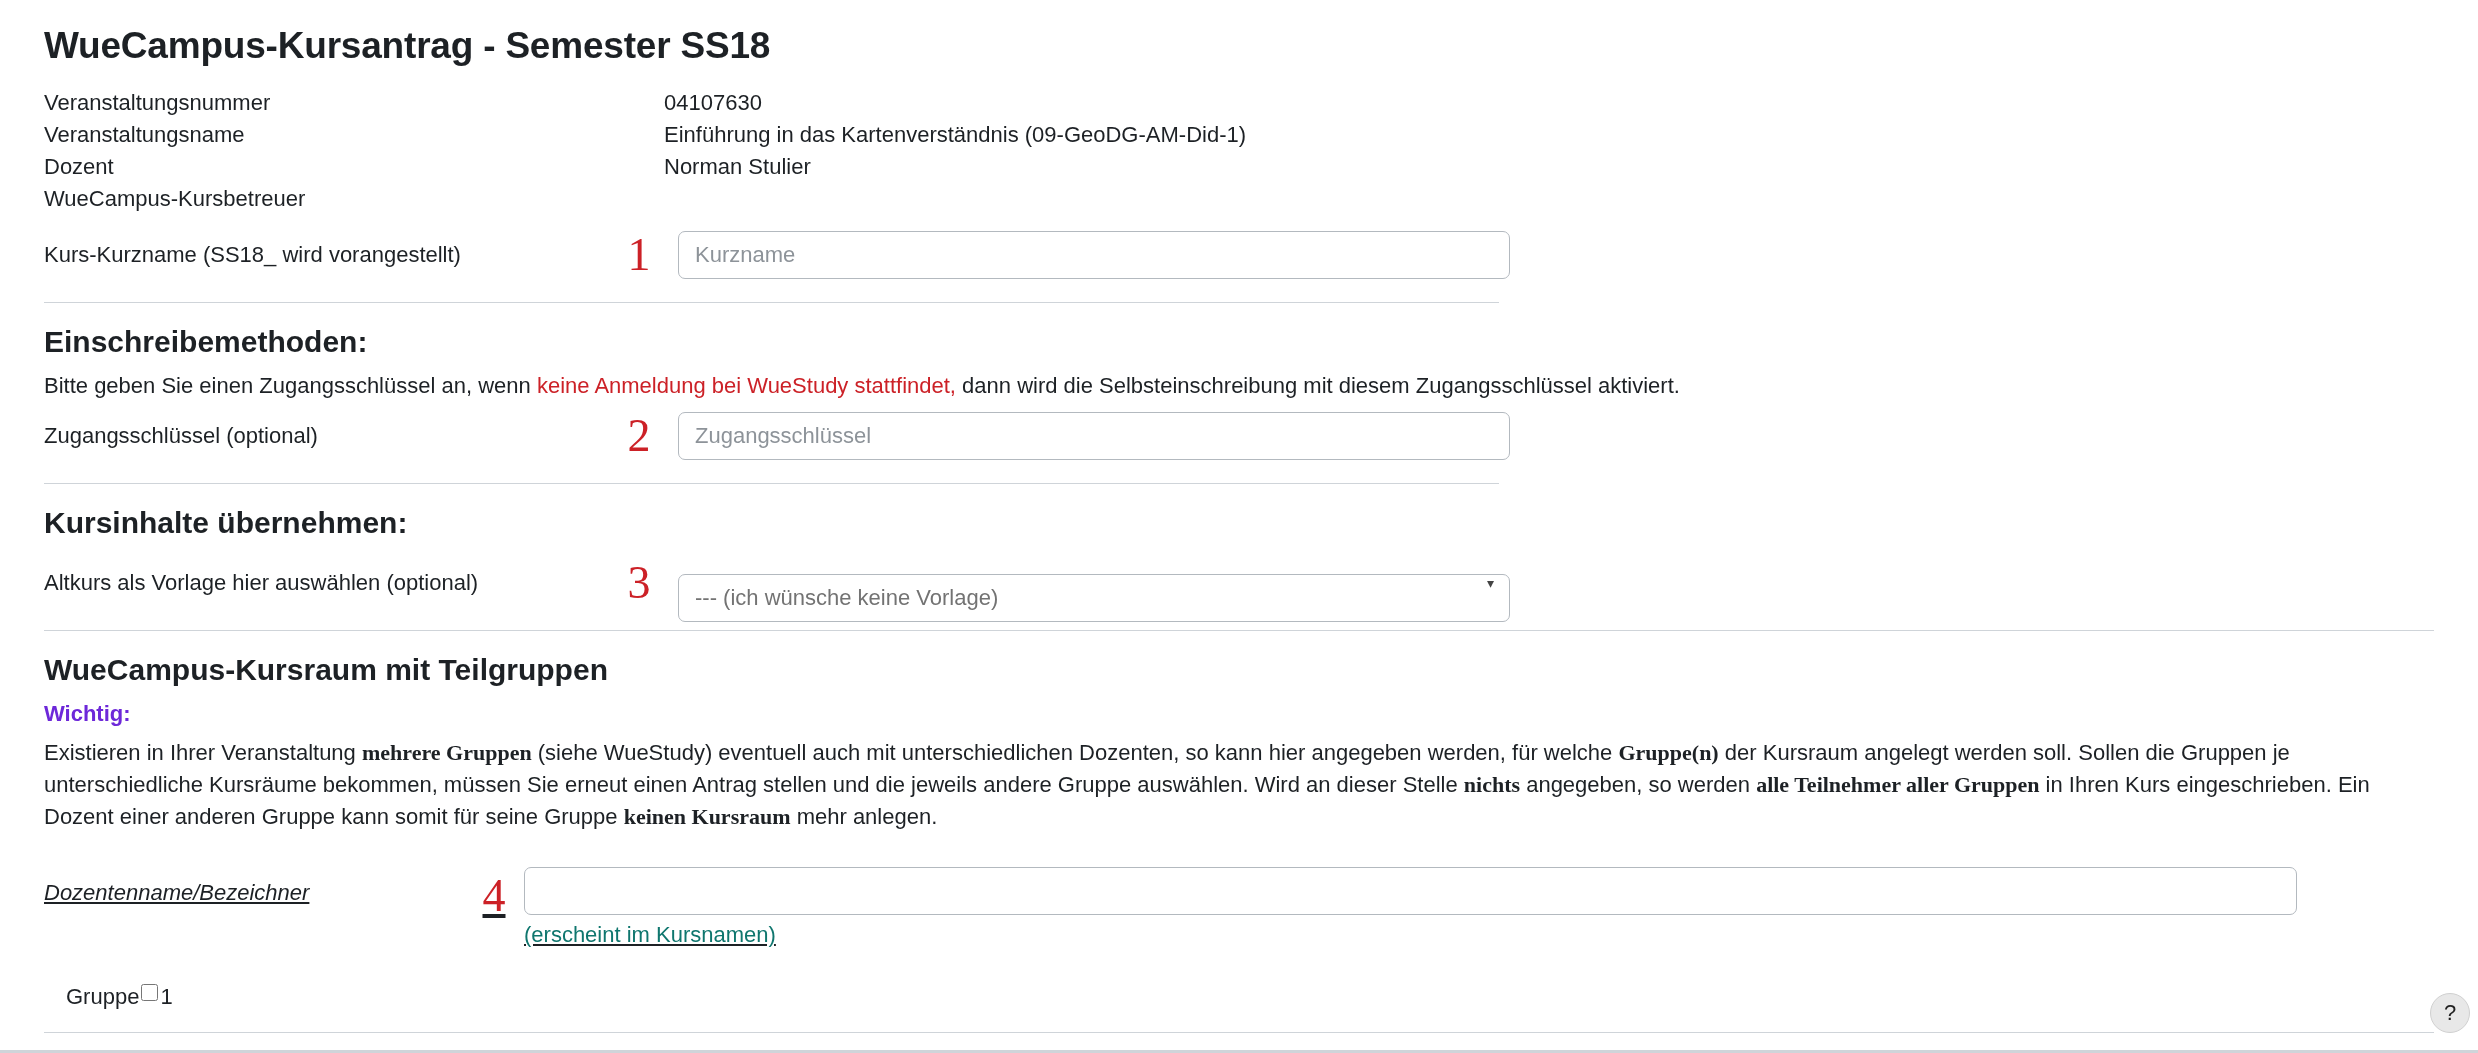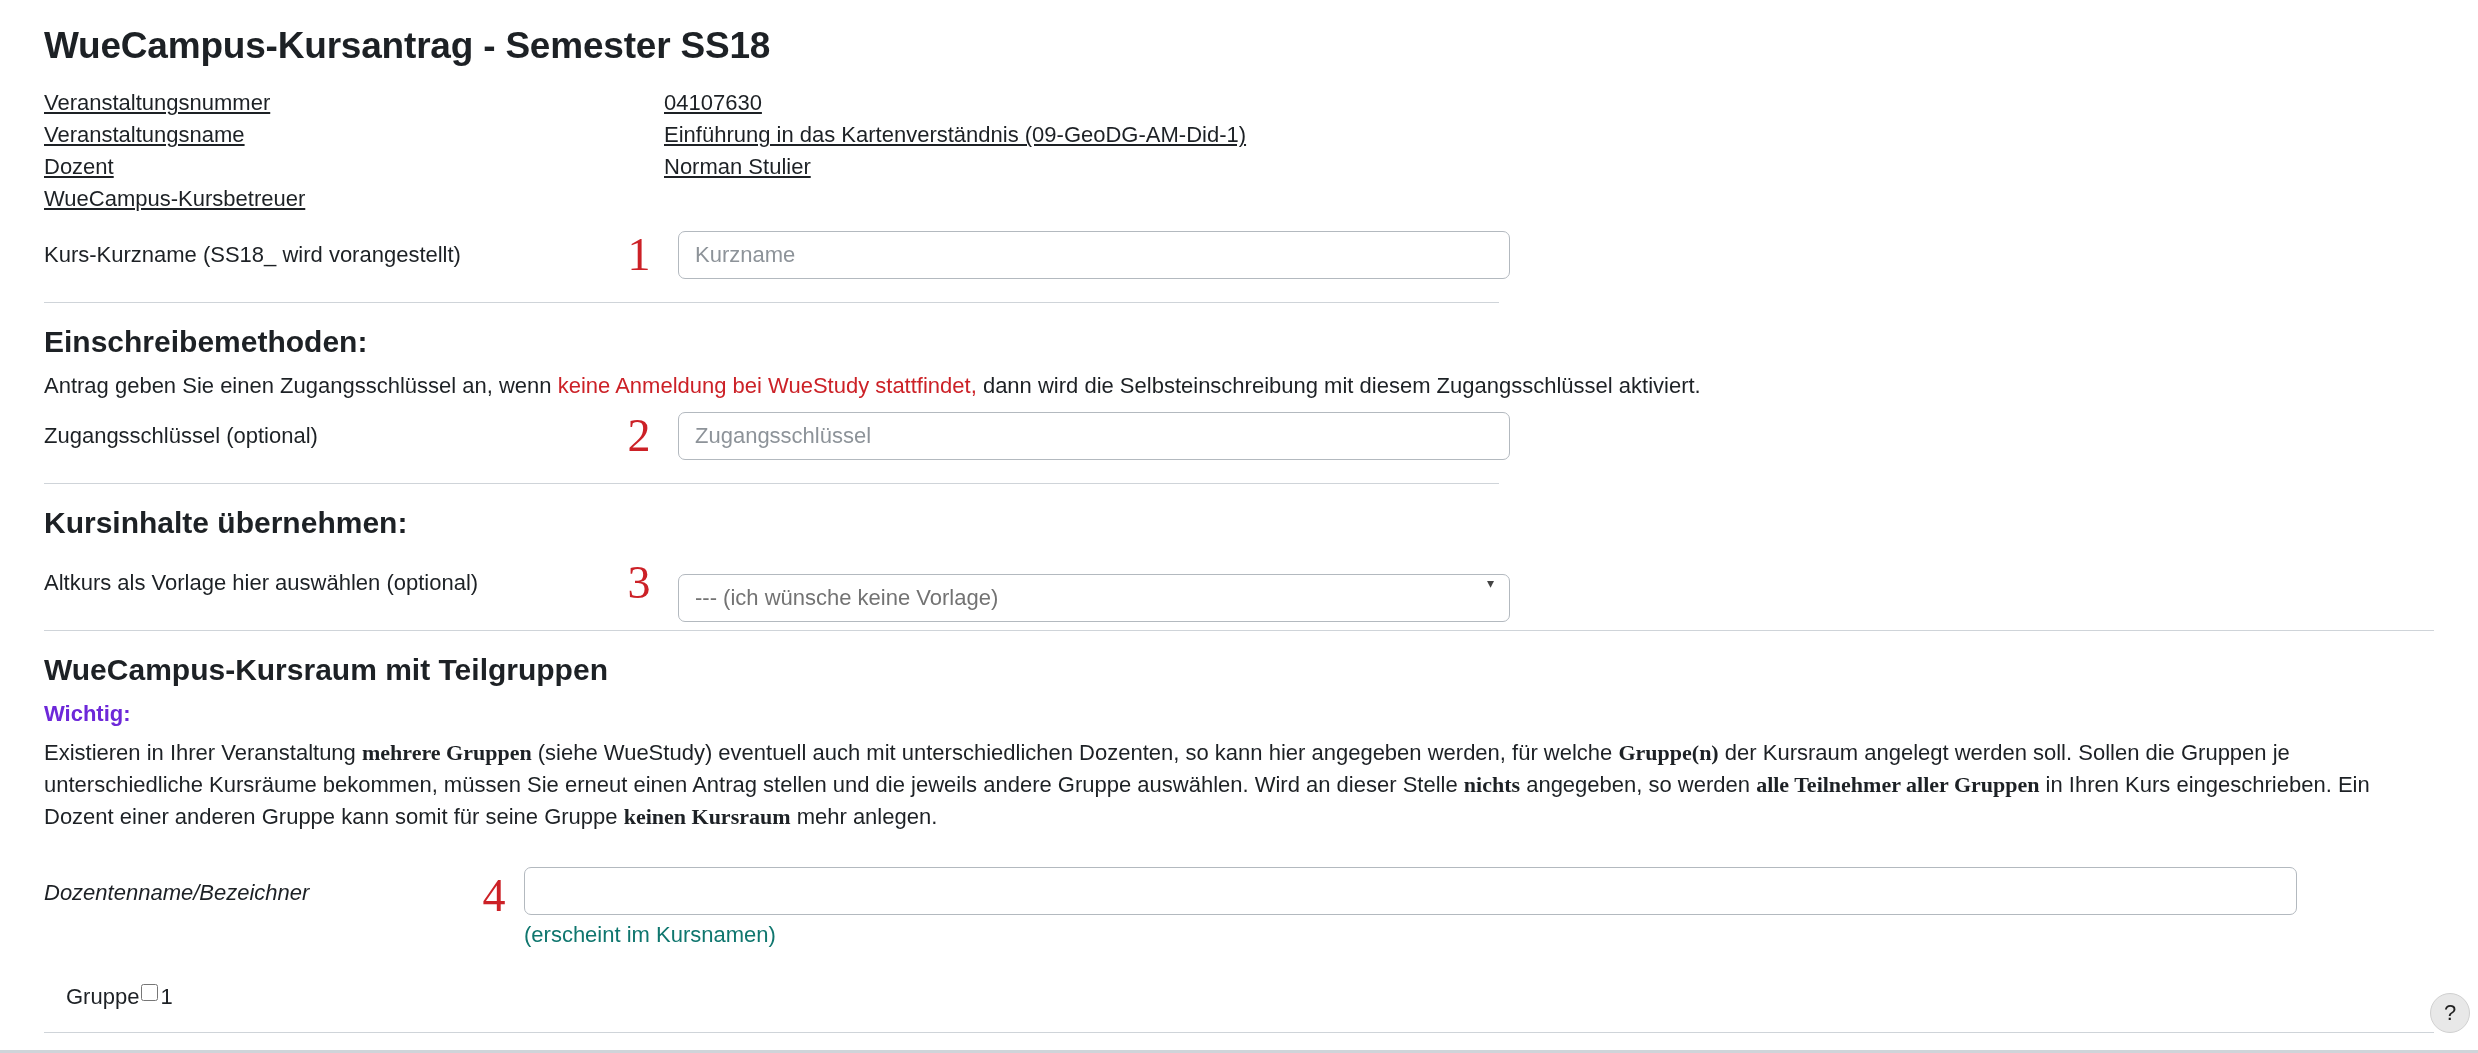--- a/index.html
+++ b/index.html
@@ -30,21 +30,20 @@
     letter-spacing: -0.2px;
   }
   h2.section-title {
     font-size: 30px;
     font-weight: bold;
     margin: 0 0 14px 0;
   }
   .info-grid {
     display: block;
     margin-bottom: 6px;
-    text-decoration: underline;
   }
   .info-row {
     display: flex;
     align-items: baseline;
     height: 32px;
   }
   .info-label {
     width: 620px;
     flex: 0 0 620px;
     font-size: 22px;
@@ -124,20 +123,21 @@
   .para {
     font-size: 22px;
     line-height: 1.45;
     margin: 0 0 10px 0;
     max-width: 2380px;
   }
   .dozent-row {
     display: flex;
     align-items: flex-start;
     margin-top: 34px;
+    text-decoration: underline;
   }
   .dozent-label {
     width: 420px;
     flex: 0 0 420px;
     font-style: italic;
     font-size: 22px;
     padding-top: 13px;
   }
   .dozent-num {
     width: 60px;
@@ -253,21 +253,21 @@
     <div class="field-label">Kurs-Kurzname (SS18_ wird vorangestellt)</div>
     <div class="step-num">1</div>
     <input class="text-input" type="text" placeholder="Kurzname" style="">
   </div>
 
   <hr class="sep sep-narrow">
 
   <h2 class="section-title">Einschreibemethoden:</h2>
 
   <div class="note-line">
-    <span>Antrag geben Sie einen Zugangsschlüssel an, wenn </span><span class="red">keine Anmeldung bei WueStudy stattfindet,</span><span> dann wird die Selbsteinschreibung mit diesem Zugangsschlüssel aktiviert.</span>
+    <span>Bitte geben Sie einen Zugangsschlüssel an, wenn </span><span class="red">keine Anmeldung bei WueStudy stattfindet,</span><span> dann wird die Selbsteinschreibung mit diesem Zugangsschlüssel aktiviert.</span>
   </div>
 
   <div class="field-row">
     <div class="field-label">Zugangsschlüssel (optional)</div>
     <div class="step-num">2</div>
     <input class="text-input" type="text" placeholder="Zugangsschlüssel" style="">
   </div>
 
   <hr class="sep sep-narrow">
 

